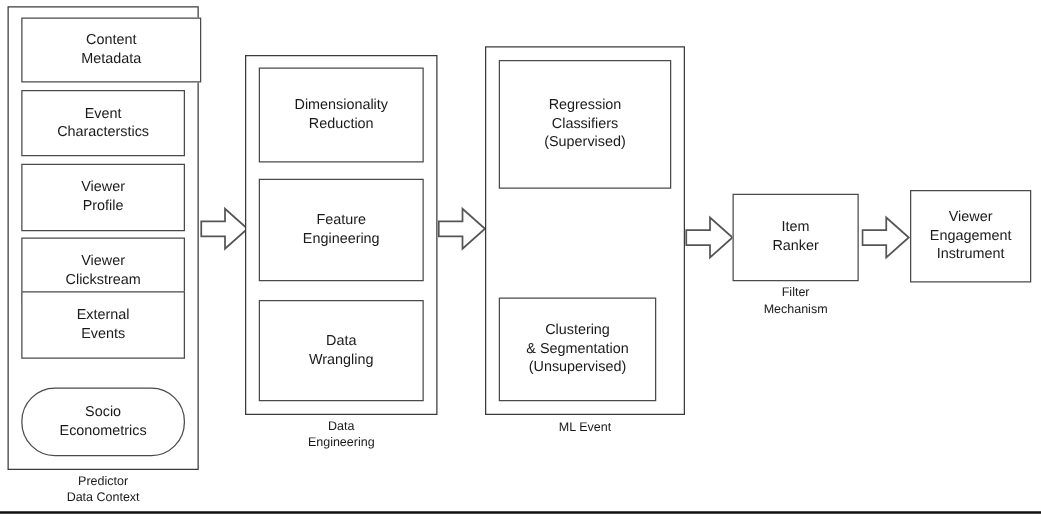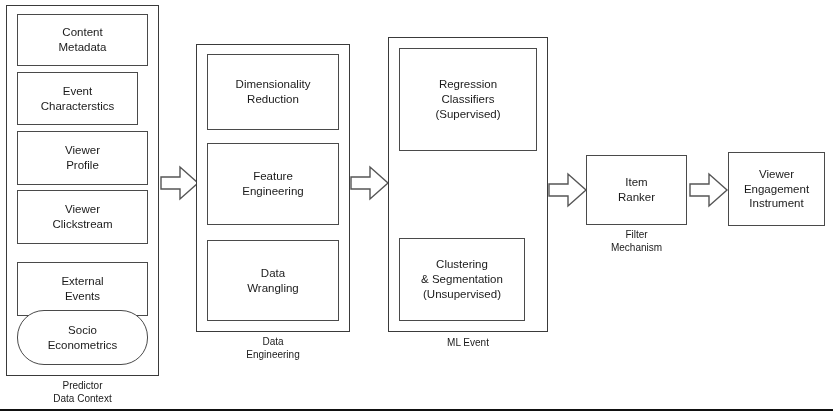--- a/index.html
+++ b/index.html
@@ -67,41 +67,41 @@
     background: #111111;
   }
 </style>
 </head>
 <body>
 
 <div id="canvas">
 
   <div class="group-box" style="left:6px; top:5px; width:153px; height:371px;"></div>
 
-  <div class="node-box" style="left:17px; top:14px; width:131px; height:52px;">
+  <div class="node-box" style="left:17px; top:14px; width:144px; height:52px;">
     <span class="lines">Content
 Metadata</span>
   </div>
 
-  <div class="node-box" style="left:17px; top:72px; width:121px; height:53px;">
+  <div class="node-box" style="left:17px; top:72px; width:131px; height:53px;">
     <span class="lines">Event
 Characterstics</span>
   </div>
 
   <div class="node-box" style="left:17px; top:131px; width:131px; height:54px;">
     <span class="lines">Viewer
 Profile</span>
   </div>
 
   <div class="node-box" style="left:17px; top:190px; width:131px; height:54px;">
     <span class="lines">Viewer
 Clickstream</span>
   </div>
 
-  <div class="node-box" style="left:17px; top:262px; width:131px; height:54px;align-items:center;">
+  <div class="node-box" style="left:17px; top:233px; width:131px; height:54px;align-items:center;">
     <span class="lines">External
 Events</span>
   </div>
 
   <div class="node-box" style="left:17px; top:310px; width:131px; height:55px;border-radius:27px;">
     <span class="lines">Socio
 Econometrics</span>
   </div>
 
   <div class="group-label" style="left: 6px; top: 379px; width: 153px; white-space: pre-line;">Predictor

